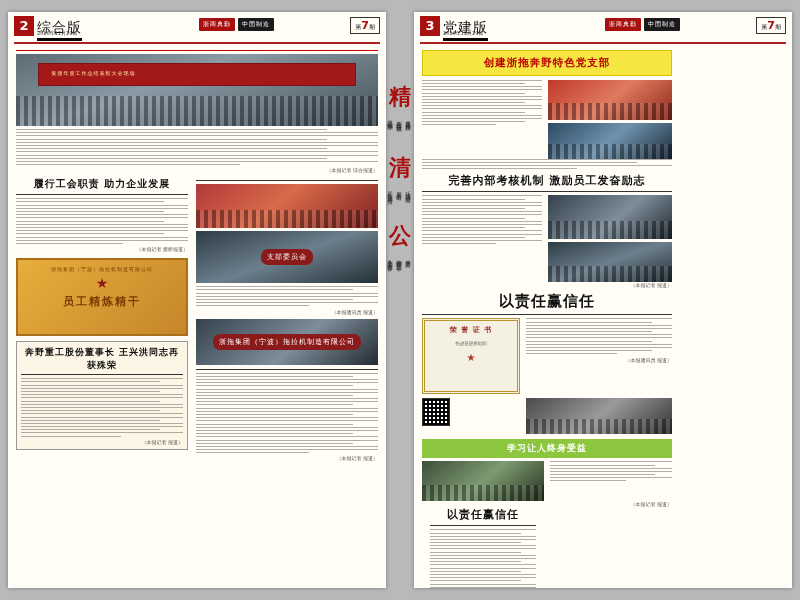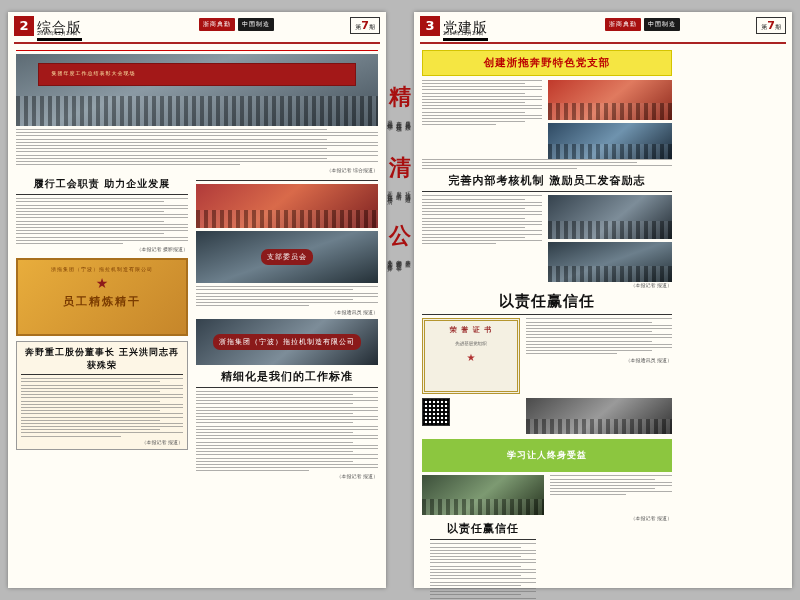--- a/index.html
+++ b/index.html
@@ -50,21 +50,21 @@
        font-family:"DejaVu Sans","Liberation Sans",sans-serif;}
 
   
   .vstrip{position:absolute;left:386px;top:12px;width:28px;height:576px;}
   .vchar{font-size:22px;color:#a81010;font-weight:bold;text-align:center;}
   .vmid{writing-mode:vertical-rl;text-orientation:upright;font-size:5.5px;color:#333;letter-spacing:1px;}
 
   .yellowbar{background:#f5e642;border:1px solid #d4c400;text-align:center;padding:4px 2px;}
   .yellowbar .t{font-size:10.5px;font-weight:bold;color:#b00;line-height:1.5;letter-spacing:1px;}
   .greenbar{background:#8cc63f;color:#fff;font-size:9px;font-weight:bold;text-align:center;
-            padding:10px 0;letter-spacing:1px;}
+            padding:3px 0;letter-spacing:1px;}
   .plaque{background:linear-gradient(135deg,#e8ad3c,#c6862a);border:2px solid #a86f1d;
           text-align:center;color:#7a3b00;padding:6px 0;}
   .plaque .big{font-size:11px;font-weight:bold;letter-spacing:2px;}
   .plaque .sm{font-size:5px;letter-spacing:1px;}
   .cert{background:#f4f0e2;border:3px double #b5962f;text-align:center;padding:4px 2px;}
   .cert .c1{font-size:7px;color:#9a2b2b;font-weight:bold;letter-spacing:1px;}
   .cert .c2{font-size:4.5px;color:#555;}
   .qr{width:26px;height:26px;background:
       repeating-linear-gradient(0deg,#111 0 2px,#fff 2px 4px),
       repeating-linear-gradient(90deg,#111 0 2px,rgba(255,255,255,0) 2px 4px);
@@ -192,21 +192,20 @@
           <div class="ln m"></div>
             <div class="ln"></div>
             <div class="ln s"></div>
         </div>
         <div class="cap">（本报通讯员  报道）</div>
 
         <div class="photo p5" style="height:46px;margin:4px 0;">
           <div class="signboard">浙拖集团（宁波）拖拉机制造有限公司</div>
         </div>
 
-        <div class="hd" style="font-size:11px;margin-top:4px;">精细化是我们的工作标准</div>
         <div class="rule dark"></div>
         <div class="txt lines">
           <div class="ln"></div>
             <div class="ln m"></div>
             <div class="ln"></div>
             <div class="ln"></div>
           <div class="ln m"></div>
             <div class="ln"></div>
             <div class="ln"></div>
             <div class="ln m"></div>

